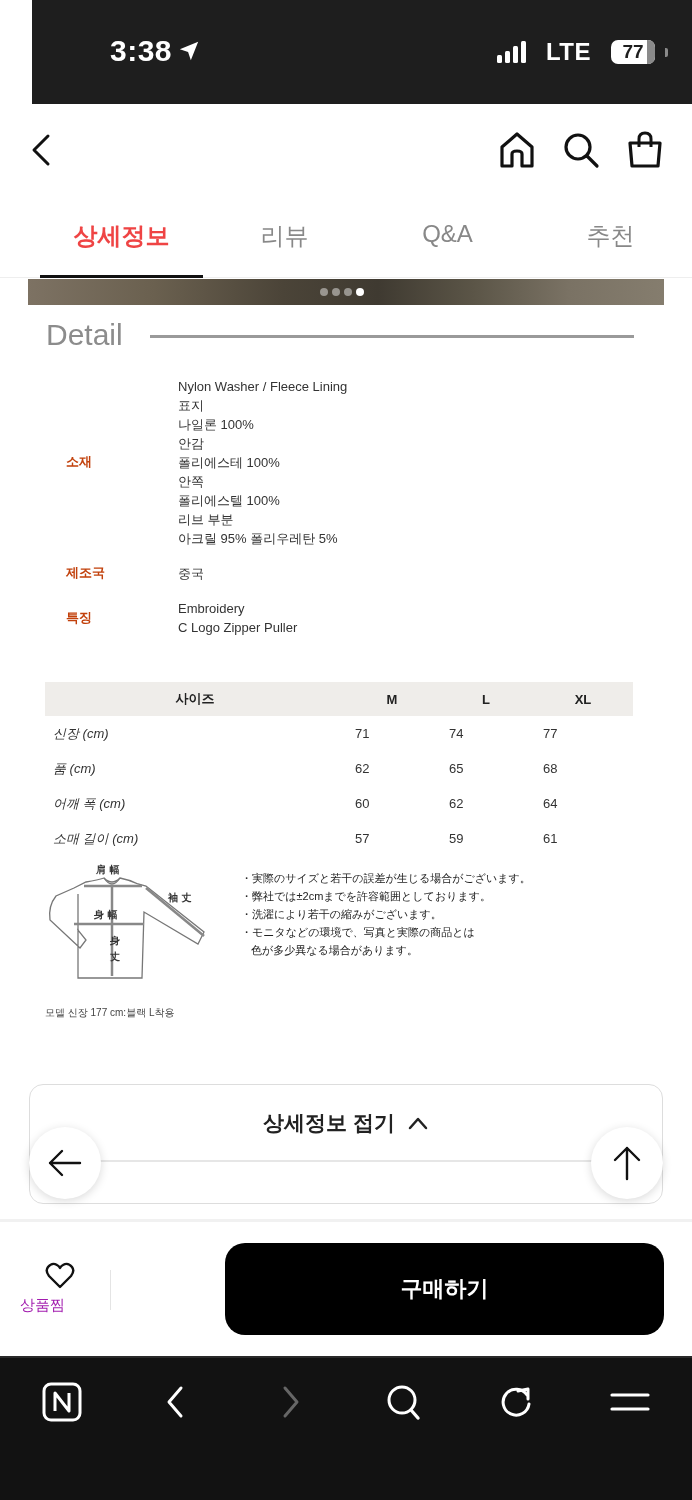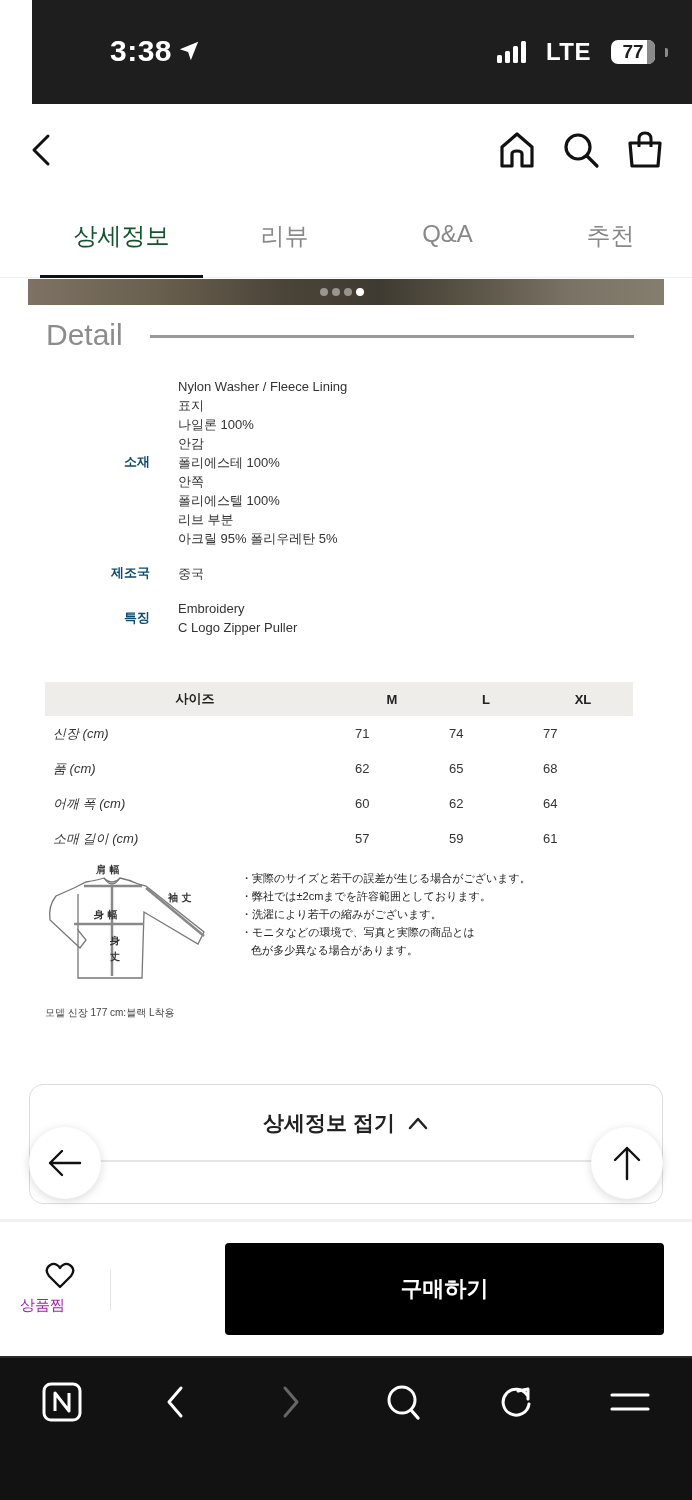--- a/index.html
+++ b/index.html
@@ -19,37 +19,37 @@
 
   
   .app-header { position: absolute; left: 0; top: 104px; width: 692px; height: 90px; background: #fff; }
   .back-btn { position: absolute; left: 26px; top: 26px; width: 32px; height: 40px; }
   .header-icons { position: absolute; right: 28px; top: 26px; display: flex; gap: 26px; }
   .header-icons .ico { width: 38px; height: 40px; }
 
   
   .tabs { position: absolute; left: 0; top: 194px; width: 692px; height: 84px; display: flex; border-bottom: 1px solid #eee; }
   .tab { flex: 1; text-align: center; font-size: 24px; color: #888; padding-top: 26px; position: relative; }
-  .tab.active { color: #14532d; font-weight: 400; margin-left: 40px; }
+  .tab.active { color: #ef4444; font-weight: 700; margin-left: 40px; }
   .tab.active::after { content: ""; position: absolute; left: 0; right: 0; bottom: -1px; height: 3px; background: #111; }
 
   
   .image-strip { position: absolute; left: 28px; top: 279px; width: 636px; height: 26px;
     background: linear-gradient(90deg, #7d7263 0%, #6a604f 20%, #4b4438 40%, #3f3a31 55%, #5b5547 70%, #7a7264 85%, #857d6e 100%); }
   .dots { position: absolute; left: 292px; top: 9px; display: flex; gap: 4px; }
   .dot { width: 8px; height: 8px; border-radius: 50%; background: rgba(255,255,255,0.45); }
   .dot.active { background: #fff; }
 
   
   .detail-heading { position: absolute; left: 46px; top: 318px; font-size: 30px; color: #8c8c8c; }
   .detail-rule { position: absolute; left: 150px; top: 335px; width: 484px; height: 3px; background: #9a9a9a; }
 
   
   .spec { position: absolute; left: 0; width: 692px; font-size: 13px; color: #333; }
-  .spec-label { position: absolute; left: 66px; width: 84px; text-align: right; font-weight: 700; color: #0c4a6e; }
+  .spec-label { position: absolute; left: 66px; width: 84px; text-align: left; font-weight: 700; color: #c2410c; }
   .spec-values { position: absolute; left: 178px; line-height: 19px; }
 
   
   .size-table { position: absolute; left: 45px; top: 682px; width: 588px; border-collapse: collapse; font-size: 13px; color: #333; }
   .size-table th { background: #efedea; height: 34px; font-weight: 700; color: #222; }
   .size-table td { height: 35px; }
   .size-table td:first-child { padding-left: 8px; font-style: italic; }
   .col-name { width: 300px; }
   .col-m { width: 94px; }
   .col-l { width: 94px; }
@@ -74,21 +74,21 @@
 
   .sep-bar { position: absolute; left: 0; top: 1219px; width: 692px; height: 3px; background: #f1f1f1; }
 
   
   .purchase-bar { position: absolute; left: 0; top: 1222px; width: 692px; height: 134px; background: #fff; }
   .action-item { position: absolute; top: 40px; width: 80px; text-align: left; font-size: 15px; color: #a21caf; }
   .action-item svg { display: block; margin: 0 auto 6px; }
   .action-wish { left: 20px; }
   .action-gift { left: 118px; }
   .action-divider { position: absolute; left: 110px; top: 48px; width: 1px; height: 40px; background: #e4e4e4; }
-  .buy-btn { position: absolute; left: 225px; top: 21px; width: 439px; height: 92px; background: #000; border-radius: 4px; color: #fff; font-size: 22px; font-weight: 700; display: flex; align-items: center; justify-content: center; }
+  .buy-btn { position: absolute; left: 225px; top: 21px; width: 439px; height: 92px; background: #000; border-radius: 20px; color: #fff; font-size: 22px; font-weight: 700; display: flex; align-items: center; justify-content: center; }
 
   
   .browser-bar { position: absolute; left: 0; top: 1356px; width: 692px; height: 144px; background: #121212; border-top: 2px solid #2a2a2a; }
   .browser-btn { position: absolute; top: 20px; width: 48px; height: 48px; display: flex; align-items: center; justify-content: center; }
 </style>
 </head>
 <body>
 
 <div class="status-bar">
   <div class="status-time">

